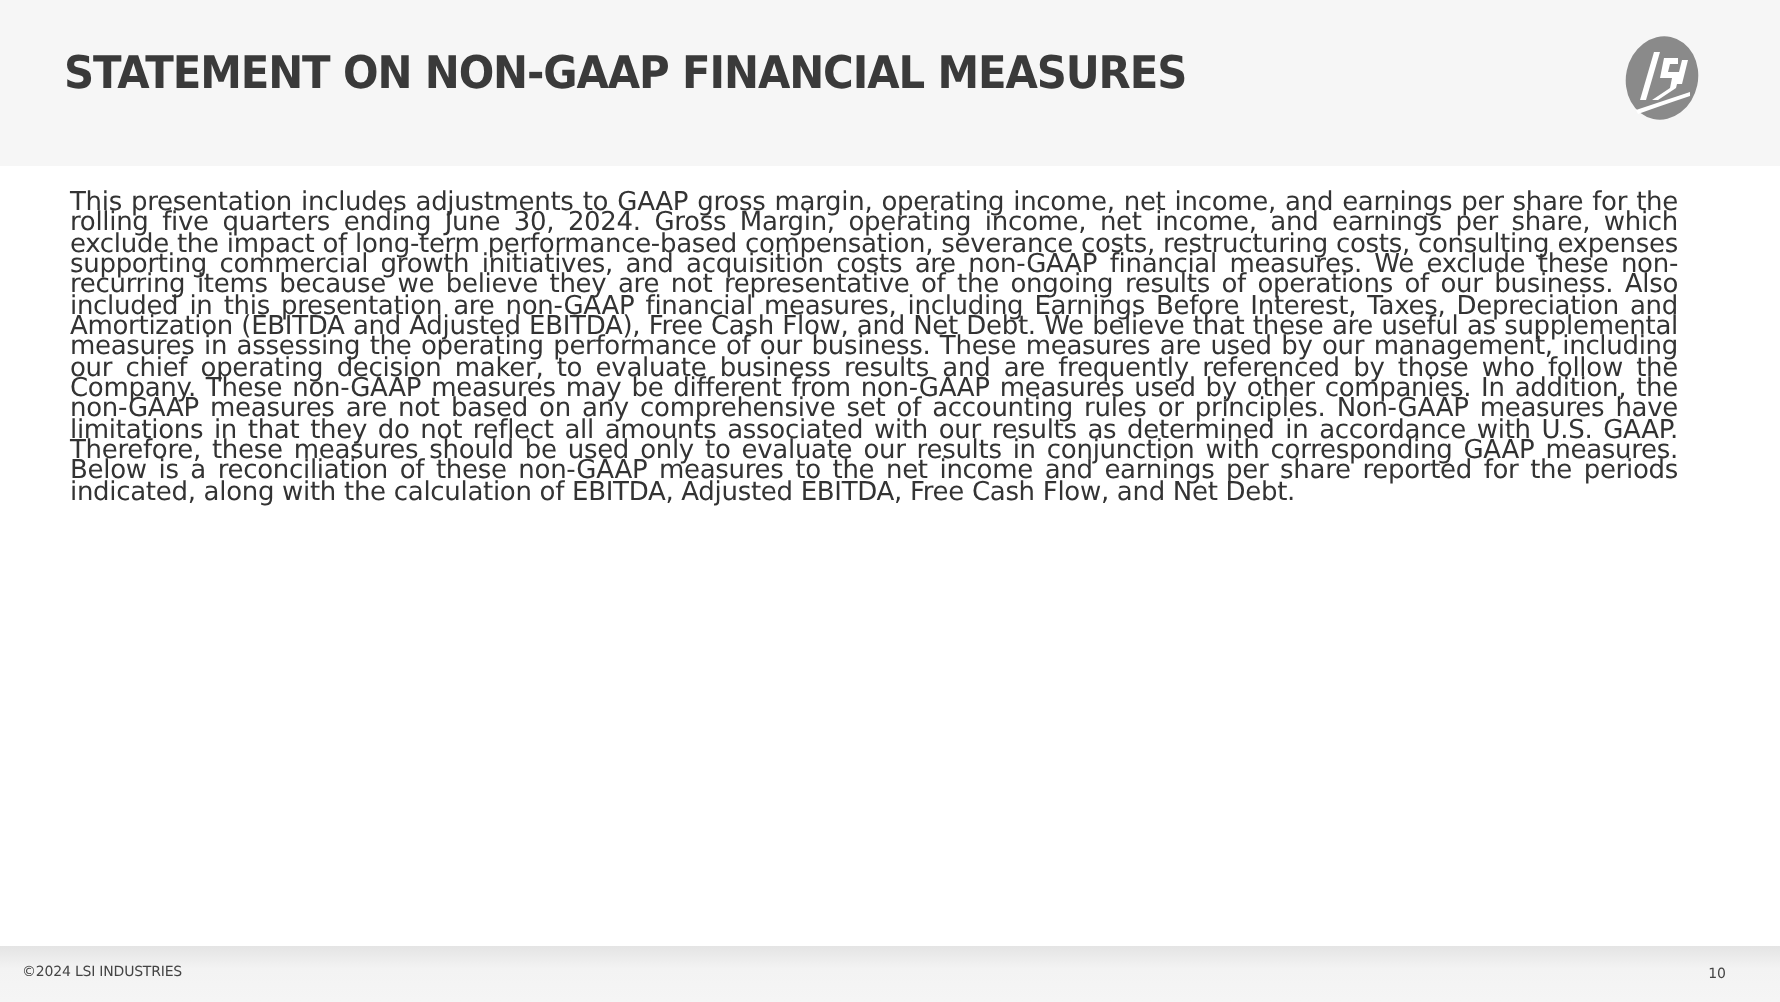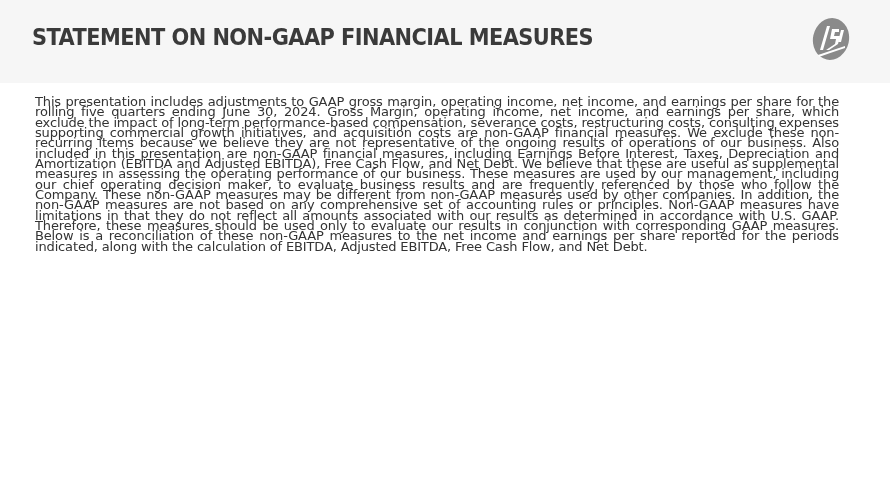--- a/index.html
+++ b/index.html
@@ -101,13 +101,17 @@
 
         <path d="M29 13 L32 13 L29 25 L26 25 Z" fill="#ffffff"></path>
 
         <path d="M6 38 Q18 34 33 29 L33 31 Q18 36 7 40 Z" fill="#ffffff"></path>
       </svg>
     </div>
   </div>
 
   <p class="body-text">This presentation includes adjustments to GAAP gross margin, operating income, net income, and earnings per share for the rolling five quarters ending June 30, 2024. Gross Margin, operating income, net income, and earnings per share, which exclude the impact of long-term performance-based compensation, severance costs, restructuring costs, consulting expenses supporting commercial growth initiatives, and acquisition costs are non-GAAP financial measures.  We exclude these non-recurring items because we believe they are not representative of the ongoing results of operations of our business.  Also included in this presentation are non-GAAP financial measures, including Earnings Before Interest, Taxes, Depreciation and Amortization (EBITDA and Adjusted EBITDA), Free Cash Flow, and Net Debt.  We believe that these are useful as supplemental measures in assessing the operating performance of our business.  These measures are used by our management, including our chief operating decision maker, to evaluate business results and are frequently referenced by those who follow the Company.  These non-GAAP measures may be different from non-GAAP measures used by other companies.  In addition, the non-GAAP measures are not based on any comprehensive set of accounting rules or principles.  Non-GAAP measures have limitations in that they do not reflect all amounts associated with our results as determined in accordance with U.S. GAAP.  Therefore, these measures should be used only to evaluate our results in conjunction with corresponding GAAP measures.  Below is a reconciliation of these non-GAAP measures to the net income and earnings per share reported for the periods indicated, along with the calculation of EBITDA, Adjusted EBITDA, Free Cash Flow, and Net Debt.</p>
 
+  <div class="footer">
+    <span class="copyright">©2024 LSI INDUSTRIES</span>
+    <span class="page-number">10</span>
+  </div>
 </div>
 
 </body></html>

